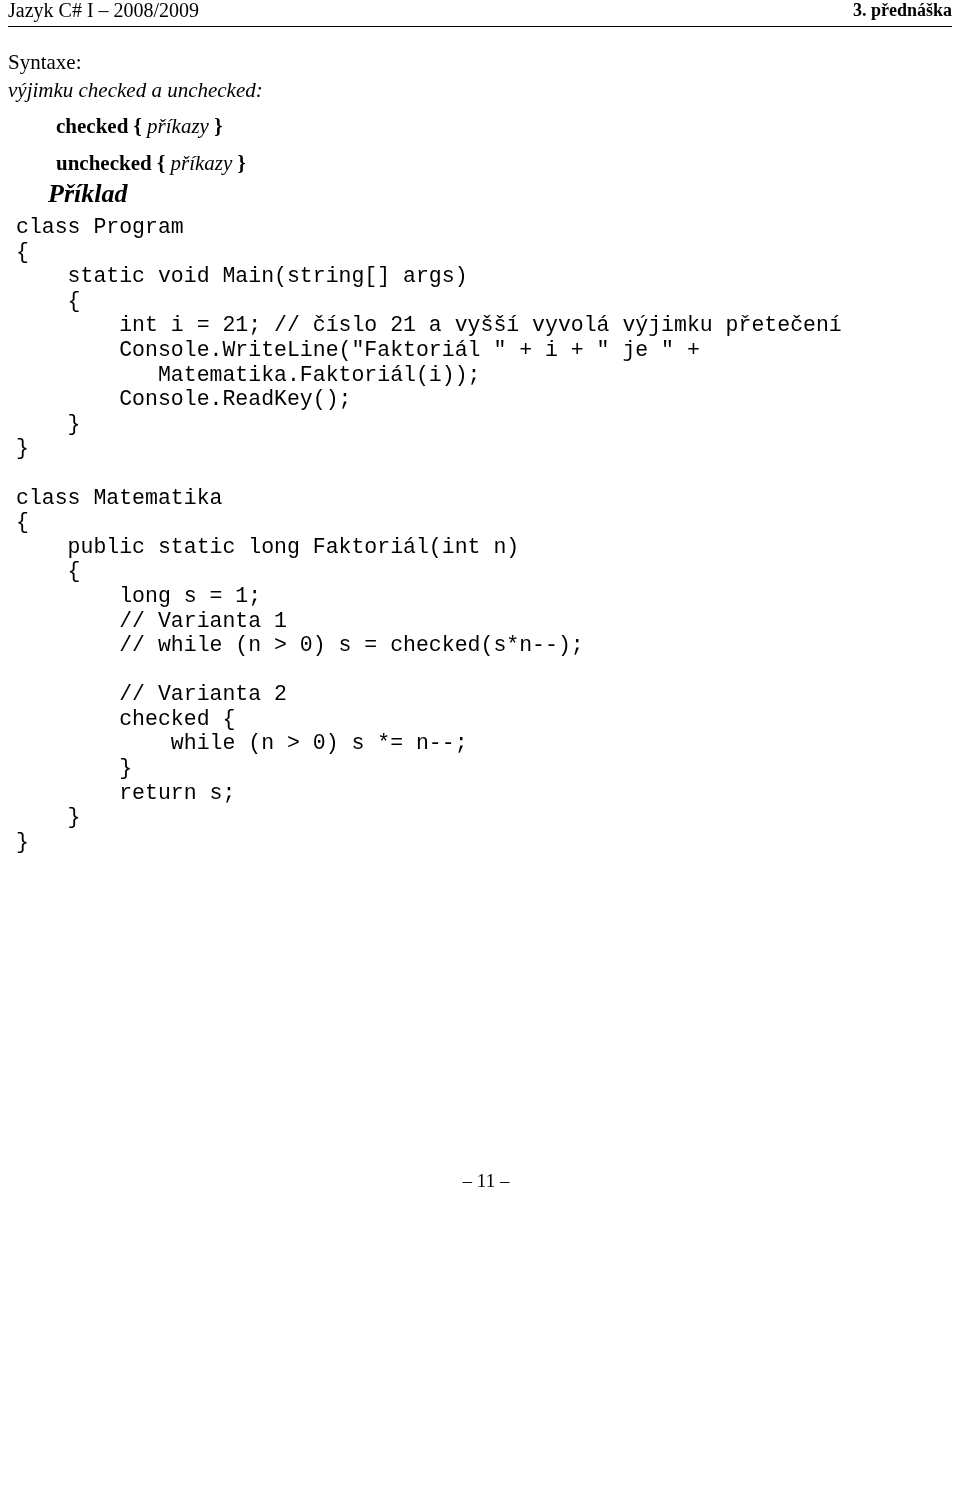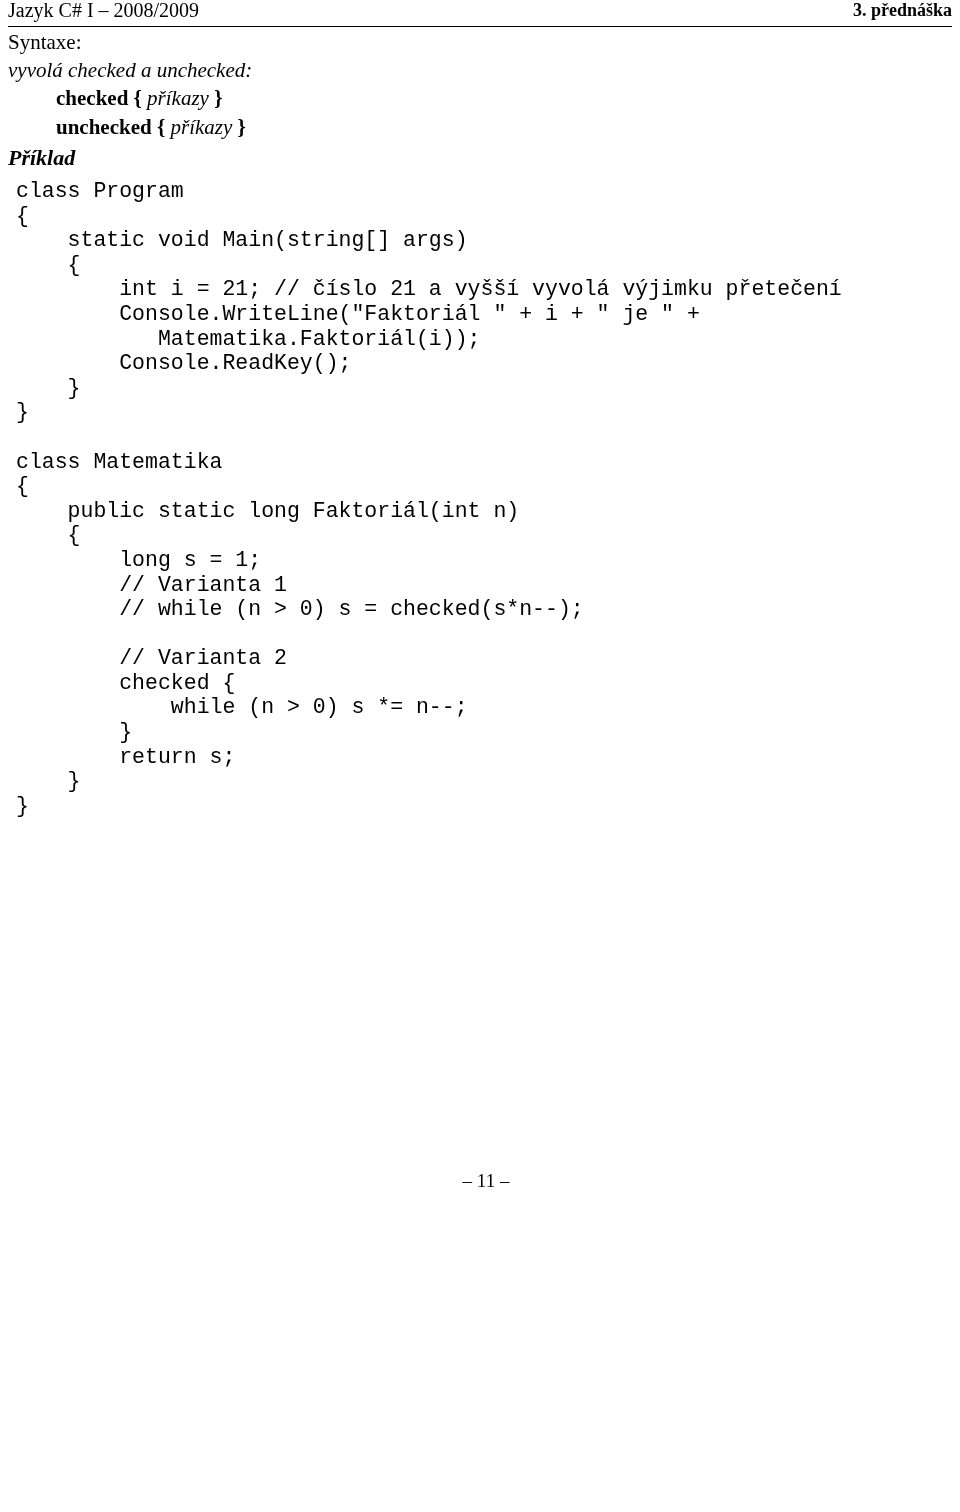--- a/index.html
+++ b/index.html
@@ -48,54 +48,56 @@
     font-size: 18px;
     line-height: 21px;
     font-weight: bold;
     white-space: nowrap;
   }
 
   
   .section-label {
     font-size: 21px;
     line-height: 27px;
-    margin-top: 2px;
+    margin-top: 22px;
     white-space: nowrap;
   }
   .syntax-title {
     font-size: 21px;
     line-height: 28px;
     font-style: italic;
     white-space: nowrap;
   }
   .syntax-line {
     font-size: 21px;
     line-height: 29px;
     margin-left: 48px;
     white-space: nowrap;
+    margin-top: 8px;
   }
   .syntax-line .kw {
     font-weight: bold;
     font-style: normal;
   }
   .syntax-line .brace {
     font-weight: bold;
     font-style: normal;
   }
   .syntax-line .ph {
     font-style: italic;
     font-weight: normal;
   }
   .example-label {
-    font-size: 22px;
+    font-size: 26px;
     line-height: 26px;
     font-weight: bold;
     font-style: italic;
     margin-top: 3px;
     white-space: nowrap;
+    margin-left: 40px;
   }
 
   
   .code-block {
     font-family: "Liberation Mono", "DejaVu Sans Mono", monospace;
     font-size: 21.5px;
     line-height: 24.6px;
     white-space: pre;
     margin: 8px;
     padding: 0;
@@ -120,21 +122,21 @@
 
 <div class="page">
 
   <div class="page-header">
     <div class="header-left">Jazyk C# I – 2008/2009</div>
     <div class="header-right">3. přednáška</div>
   </div>
 
   <div class="section-label">Syntaxe:</div>
 
-  <div class="syntax-title">vyvolá checked a unchecked:</div>
+  <div class="syntax-title">výjimku checked a unchecked:</div>
 
   <div class="syntax-line">
     <span class="kw">checked</span> <span class="brace">{</span> <span class="ph">příkazy</span> <span class="brace">}</span>
   </div>
 
   <div class="syntax-line">
     <span class="kw">unchecked</span> <span class="brace">{</span> <span class="ph">příkazy</span> <span class="brace">}</span>
   </div>
 
   <div class="example-label">Příklad</div>

